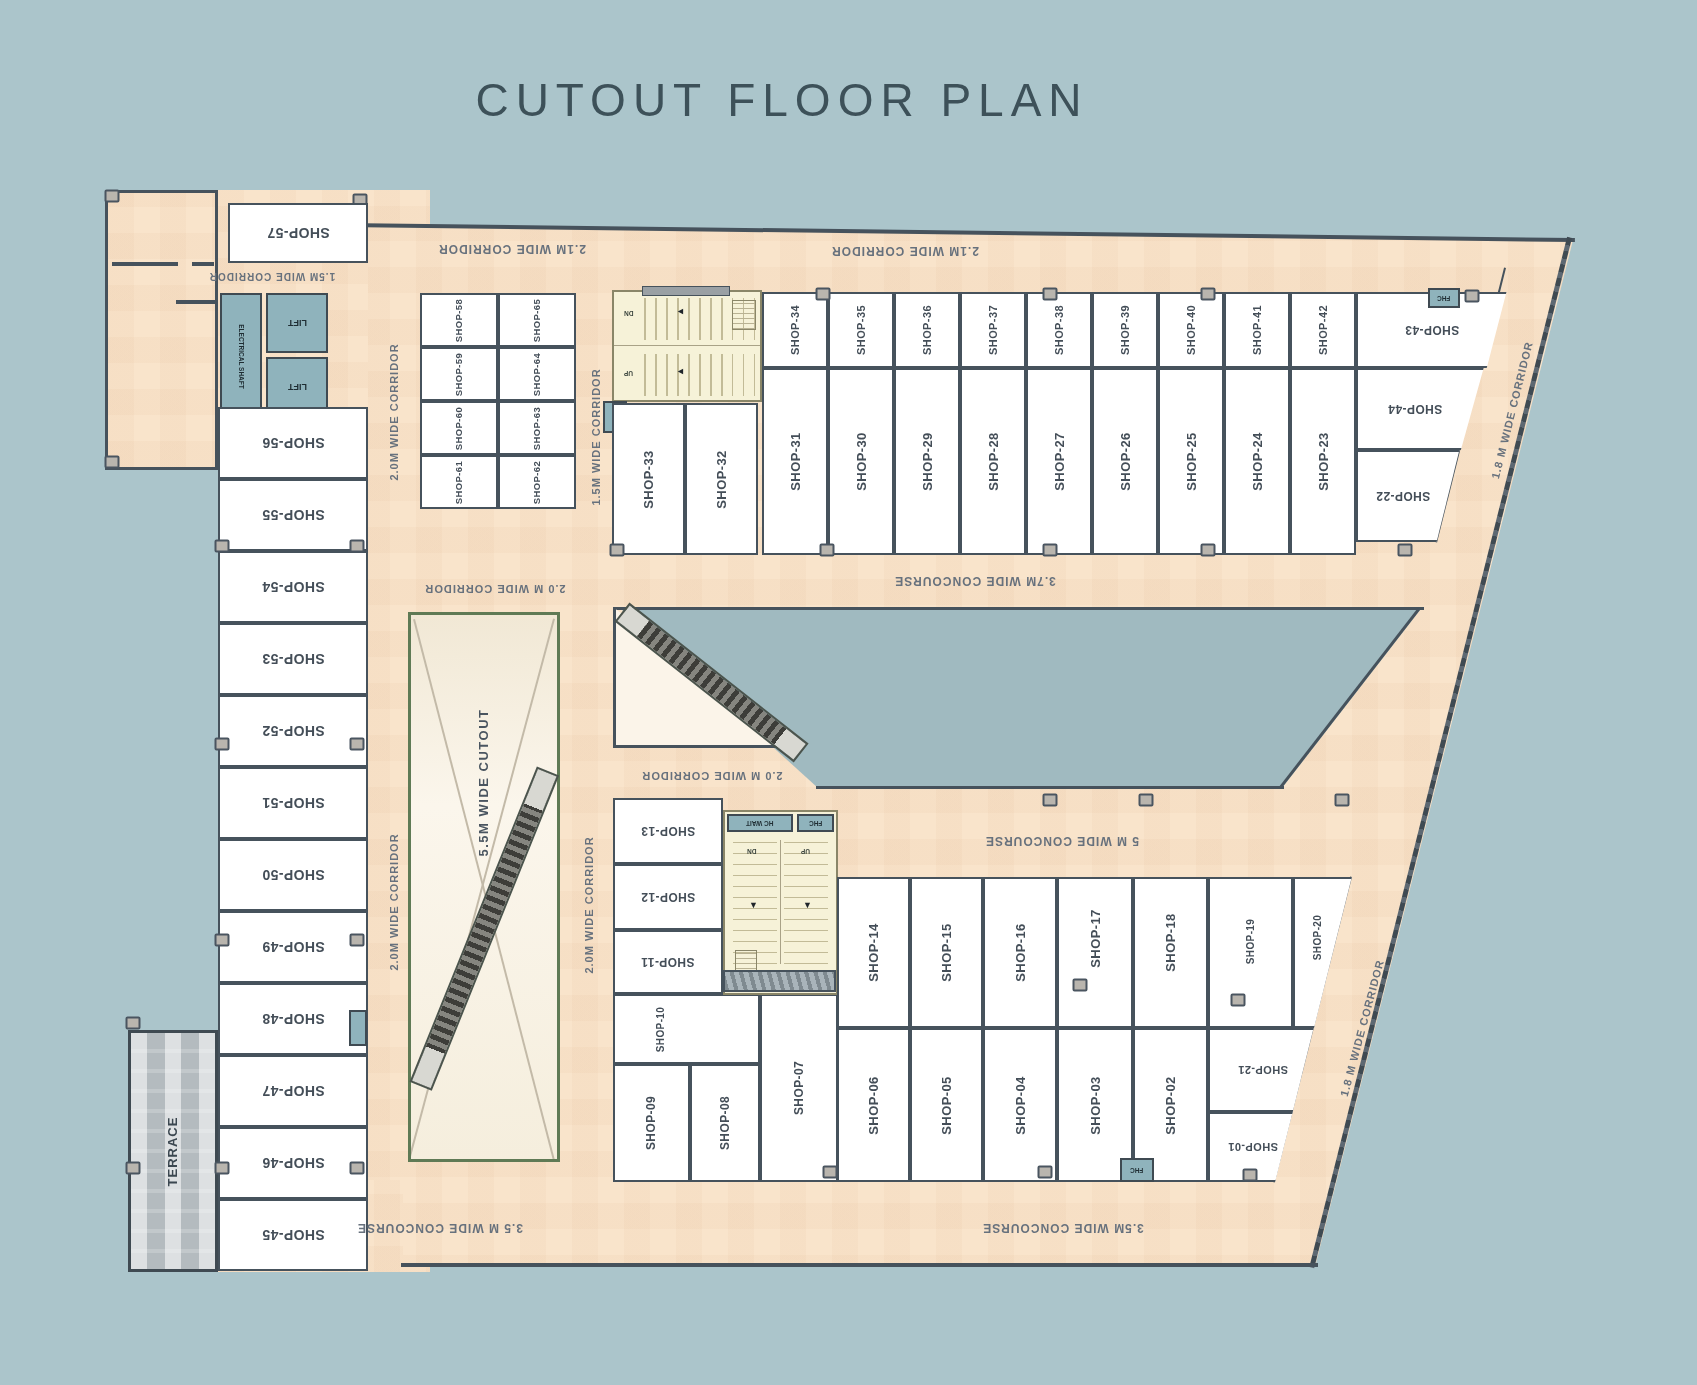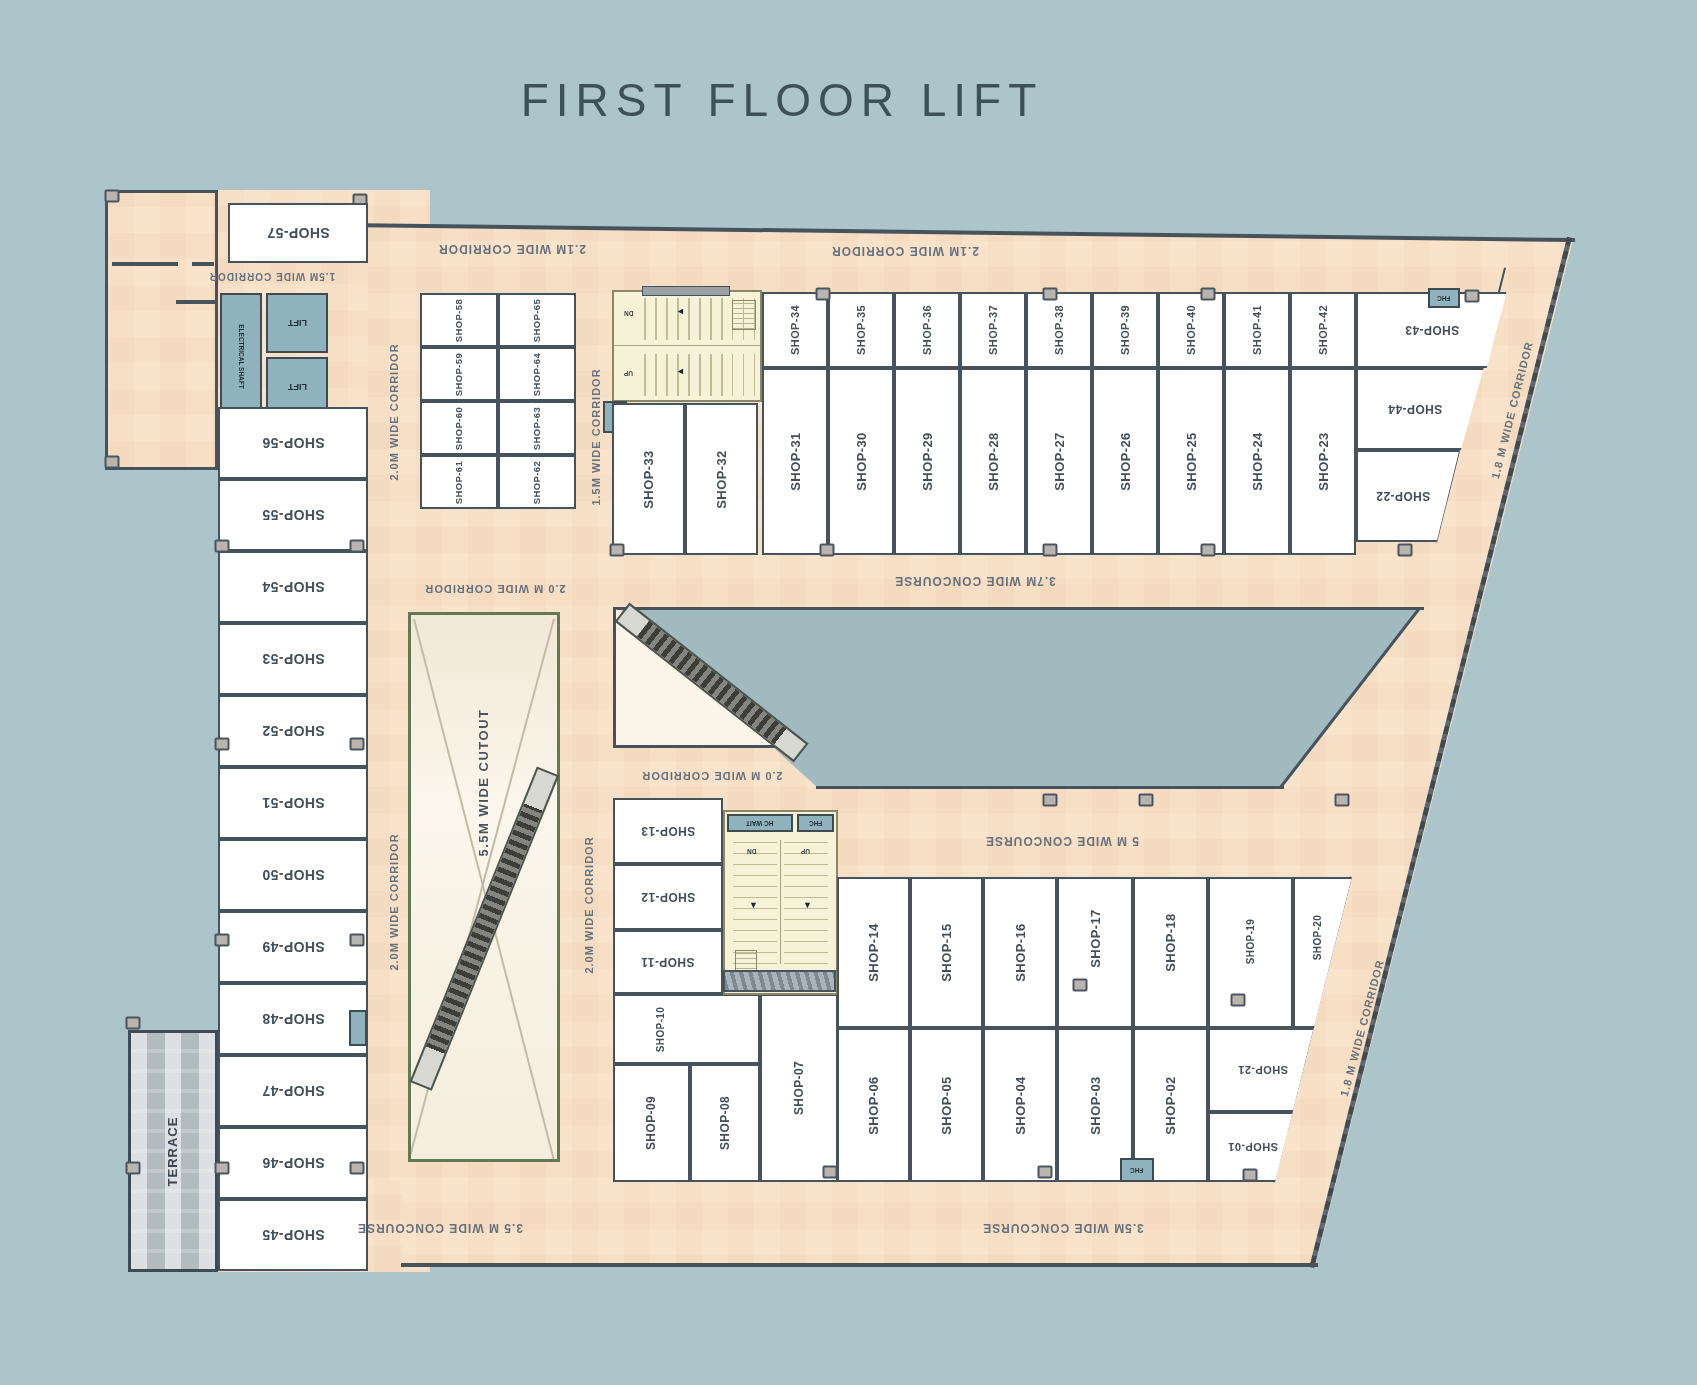--- a/index.html
+++ b/index.html
@@ -61,21 +61,21 @@
     background-image:
       repeating-linear-gradient(90deg, rgba(255,255,255,.55) 0 16px, rgba(255,255,255,0) 16px 34px),
       repeating-linear-gradient(0deg, #b4bbbf 0 16px, #c2c8cb 16px 20px);
     display:flex;align-items:center;justify-content:center;}
   .triangle{position:absolute;background:#fbf4e9;
             clip-path:polygon(0 0,100% 100%,0 100%);}
 </style>
 </head>
 <body>
 
-<div class="title">FIRST FLOOR LIFT</div>
+<div class="title">CUTOUT FLOOR PLAN</div>
 
 <div class="abs peach tex" style="left:105px;top:190px;width:113px;height:280px;border:3px solid #46525c;box-sizing:border-box;"></div>
 <div class="abs peach tex" style="left:218px;top:190px;width:212px;height:1082px;"></div>
 <div class="abs peach tex" style="left:0;top:0;width:1697px;height:1385px;
      clip-path:polygon(368px 225px,1573px 240px,1315px 1267px,403px 1267px,403px 1180px,368px 1180px);"></div>
 
 <div class="abs void" style="left:0;top:0;width:1697px;height:1385px;
      clip-path:polygon(622px 610px,1420px 610px,1282px 788px,818px 788px);"></div>
 
 <div class="wline rot" style="left:343px;top:223px;width:1232px;height:4px;transform:rotate(0.7deg);"></div>

